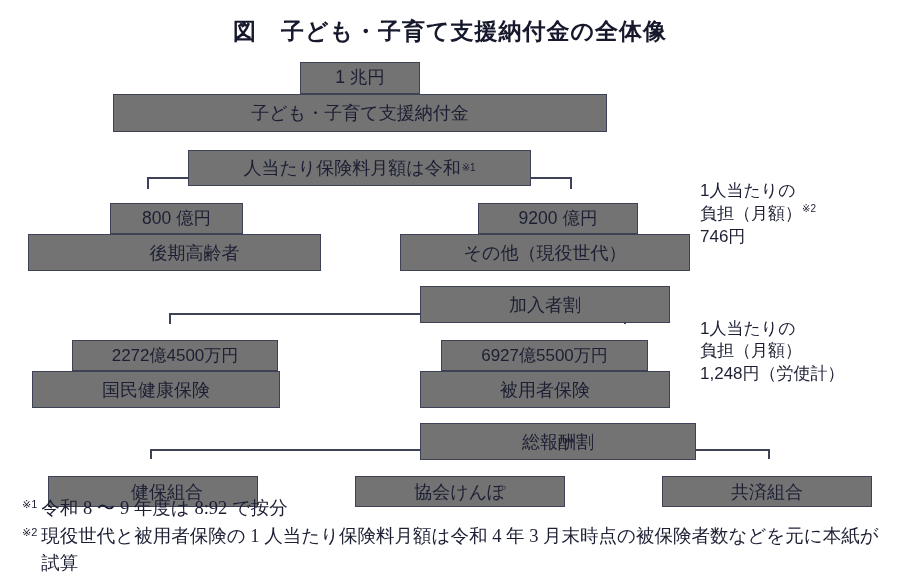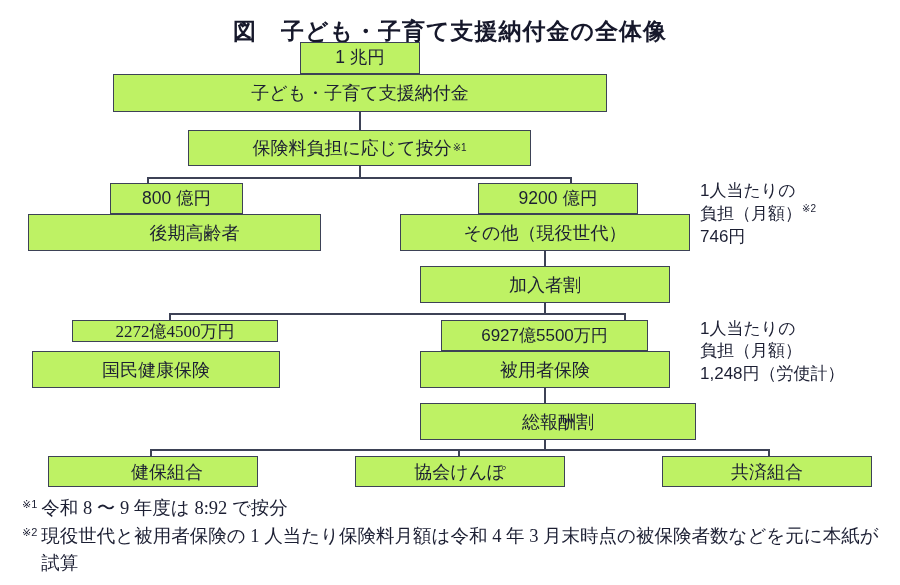--- a/index.html
+++ b/index.html
@@ -30,30 +30,31 @@
     letter-spacing: 1px;
     color: #16182b;
     white-space: pre;
   }
 
   
   .box {
     position: absolute;
     box-sizing: border-box;
     border: 1.6px solid #3d4256;
-    background: #bef264;
+    background: #737373;
     display: flex;
     align-items: center;
     justify-content: center;
     font-family: "Liberation Sans", "DejaVu Sans", sans-serif;
     font-size: 18px;
     color: #1c1f33;
     line-height: 1;
     white-space: nowrap;
     z-index: 3;
+    margin-top: 20px;
   }
   .box.amount {
     font-size: 17.5px;
     z-index: 4;
   }
   .box.amount.tight {
     font-size: 17px;
   }
   .box .sup {
     font-size: 10px;
@@ -121,21 +122,21 @@
 
   <div class="title">図　子ども・子育て支援納付金の全体像</div>
 
   <div class="box amount" style="left:300px; top:42px; width:120px; height:32px;">1 兆円</div>
 
   <div class="box" style="left:113px; top:74px; width:494px; height:38px;">子ども・子育て支援納付金</div>
 
   <div class="ln v" style="left:359.2px; top:112px; height:18px;"></div>
 
   <div class="box" style="left:188px; top:130px; width:343px; height:36px;">
-    <span>保険料負担に応じて按分</span>
+    <span>人当たり保険料月額は令和</span>
       <span class="sup">※1</span>
   </div>
 
   <div class="ln v" style="left:359.2px; top:166px; height:12px;"></div>
   <div class="ln h" style="left:147px; top:177px; width:425px;"></div>
   <div class="ln v" style="left:147px; top:177px; height:12px;"></div>
   <div class="ln v" style="left:570.4px; top:177px; height:12px;"></div>
 
   <div class="box amount" style="left:110px; top:183px; width:133px; height:31px;">800 億円</div>
   <div class="box" style="left:28px; top:214px; width:293px; height:37px;padding-left:40px;">後期高齢者</div>
@@ -147,21 +148,21 @@
 
   <div class="ln v" style="left:544.2px; top:251px; height:15px;"></div>
 
   <div class="box" style="left:420px; top:266px; width:250px; height:37px;">加入者割</div>
 
   <div class="ln v" style="left:544.2px; top:303px; height:11px;"></div>
   <div class="ln h" style="left:169px; top:313px; width:457px;"></div>
   <div class="ln v" style="left:169px; top:313px; height:11px;"></div>
   <div class="ln v" style="left:624.4px; top:313px; height:11px;"></div>
 
-  <div class="box amount tight" style="left:72px; top:320px; width:206px; height:22px;font-family:Liberation Serif, serif;">2272億4500万円</div>
+  <div class="box amount tight" style="left:72px; top:320px; width:206px; height:31px;">2272億4500万円</div>
   <div class="box" style="left:32px; top:351px; width:248px; height:37px;">国民健康保険</div>
 
   <div class="box amount tight" style="left:441px; top:320px; width:207px; height:31px;">6927億5500万円</div>
   <div class="box" style="left:420px; top:351px; width:250px; height:37px;">被用者保険</div>
 
   <div class="side-note" style="left:700px; top:318px;"><span>1人当たりの</span><br><span>負担（月額）</span><br><span>1,248円（労使計）</span></div>
 
   <div class="ln v" style="left:544.2px; top:388px; height:15px;"></div>
 
   <div class="box" style="left:420px; top:403px; width:276px; height:37px;text-align:center;">総報酬割</div>

